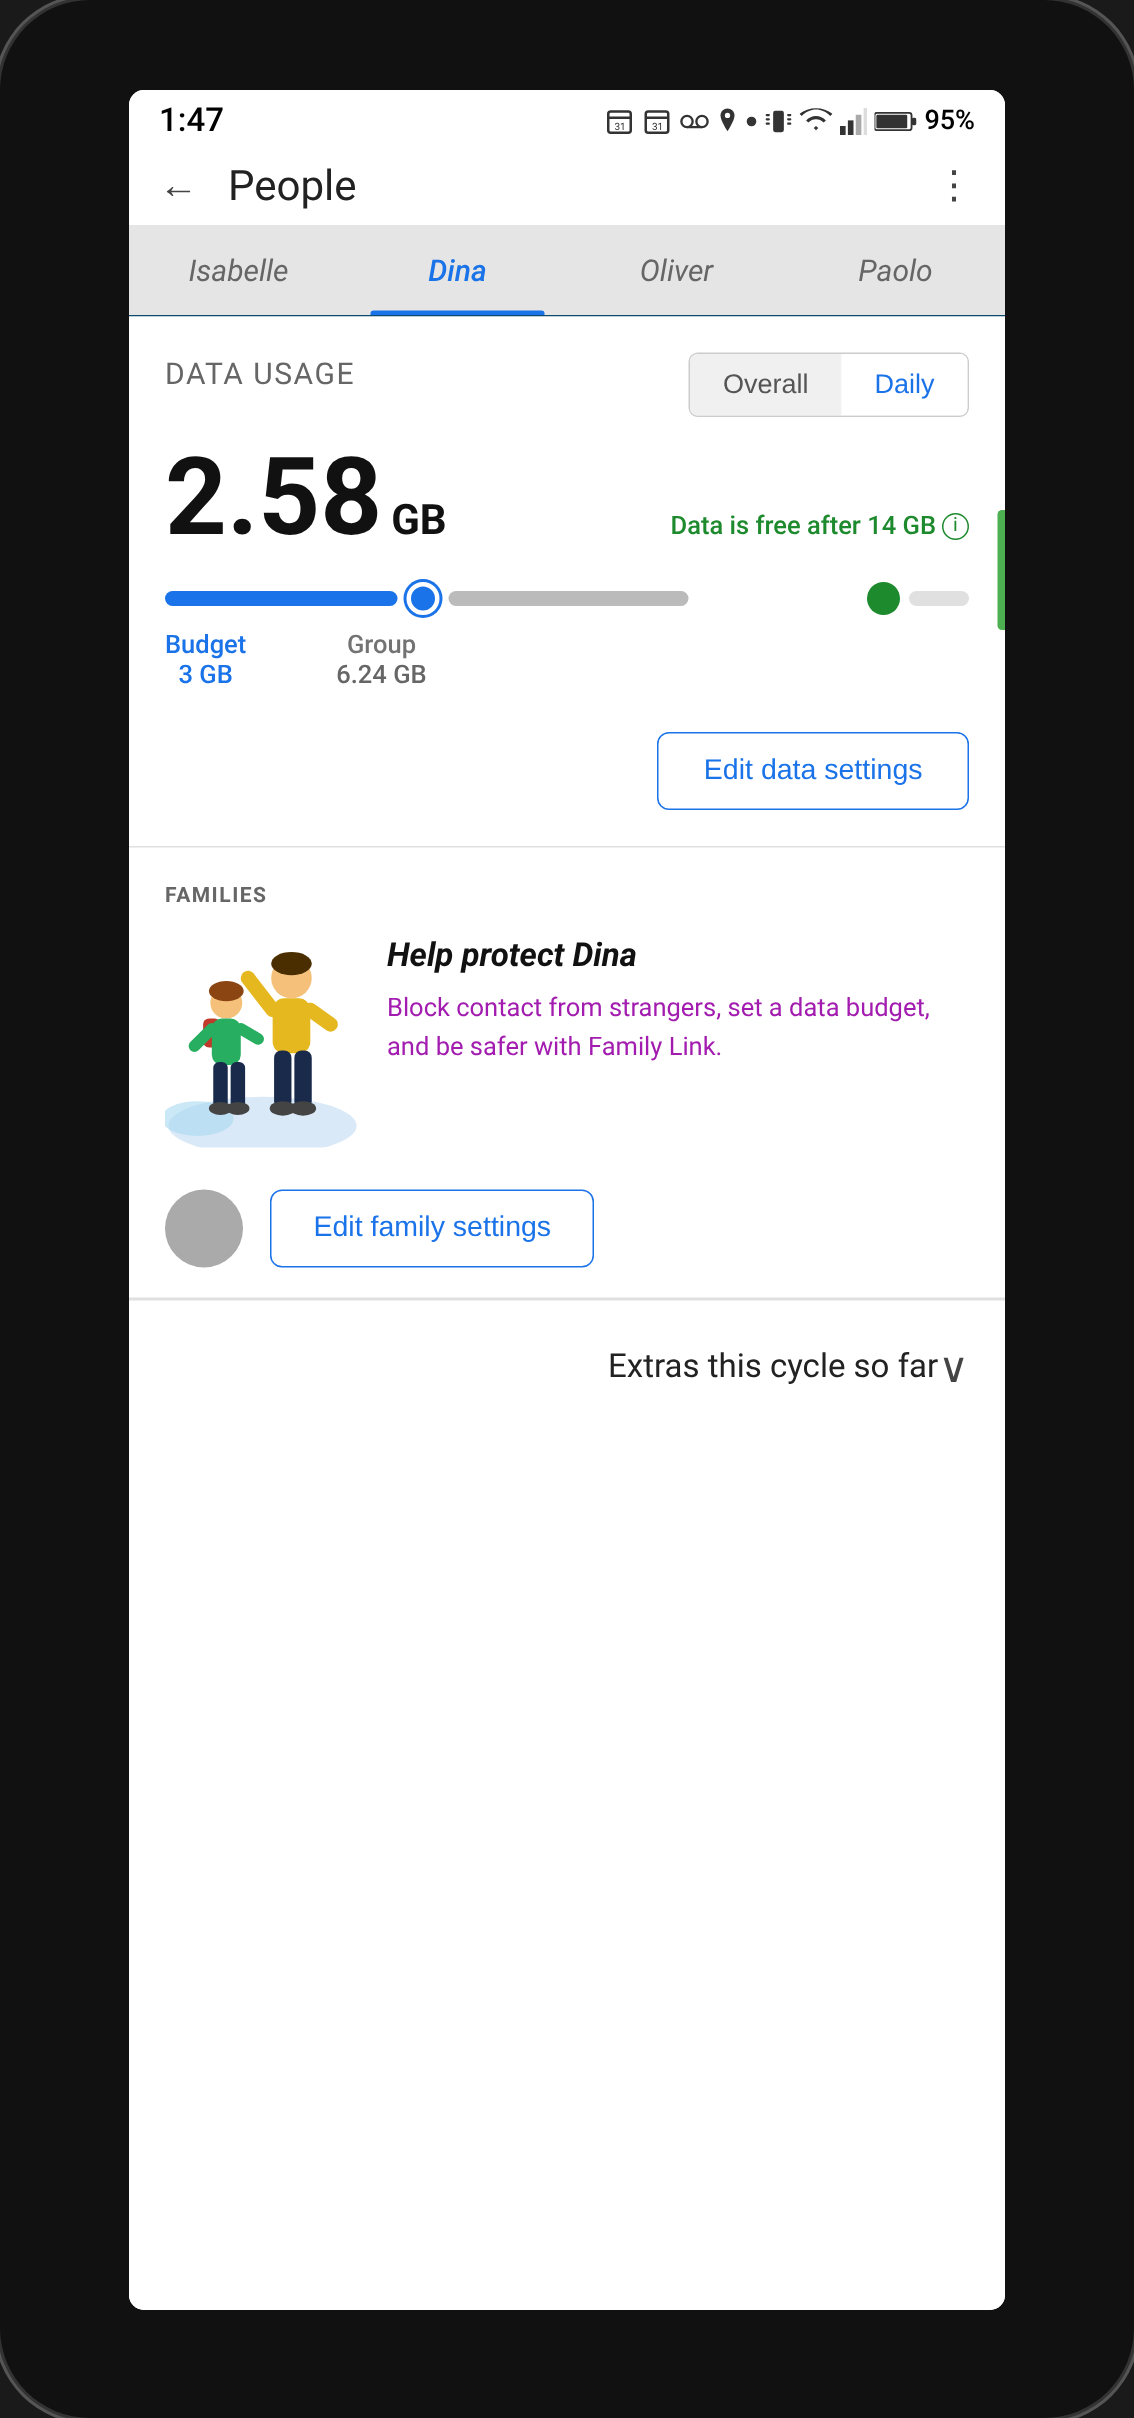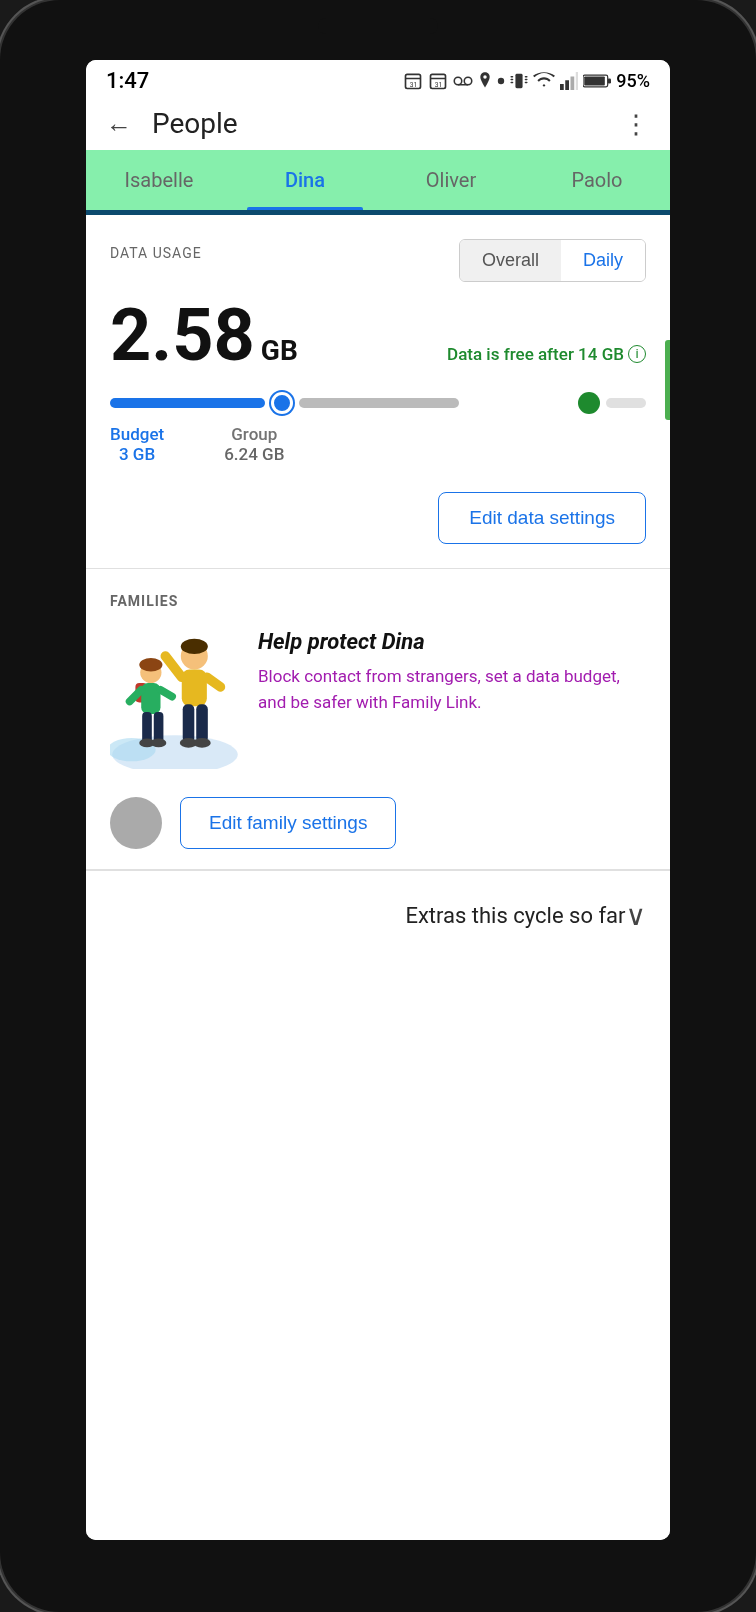--- a/index.html
+++ b/index.html
@@ -74,23 +74,24 @@
     }
     .more-icon {
       font-size: 26px;
       color: #444;
       cursor: pointer;
       letter-spacing: 1px;
     }
     
     .tabs {
       display: flex;
-      border-bottom: 5px solid #0c4a6e;
-      background: #86efac;
+      border-bottom: 1px solid #0c4a6e;
+      background: #e5e5e5;
       flex-shrink: 0;
+      font-style: italic;
     }
     .tab {
       flex: 1;
       text-align: center;
       padding: 18px 6px;
       font-size: 20px;
       color: #666;
       cursor: pointer;
       position: relative;
     }
@@ -112,21 +113,21 @@
     .content {
       flex: 1;
       overflow-y: auto;
       background: #fff;
     }
     
     .section {
       padding: 24px 24px 20px 24px;
     }
     .section-label {
-      font-size: 14px;
+      font-size: 20px;
       color: #666;
       letter-spacing: 1px;
       text-transform: uppercase;
       margin-bottom: 16px;
     }
     .data-usage-header {
       display: flex;
       justify-content: space-between;
       align-items: center;
       margin-bottom: 18px;

